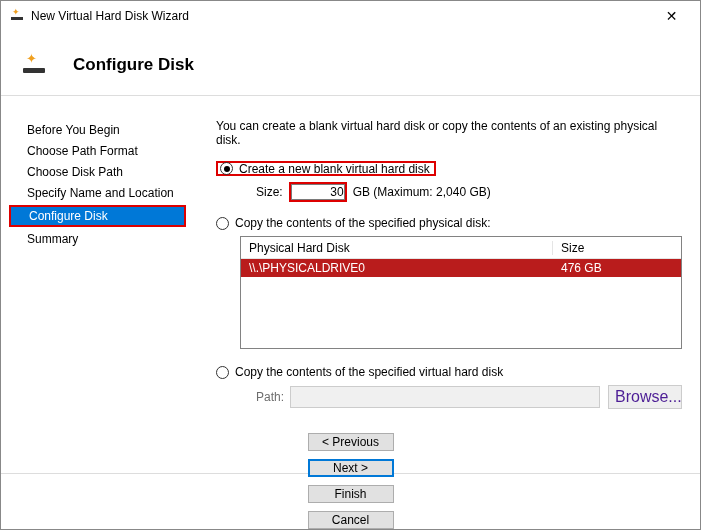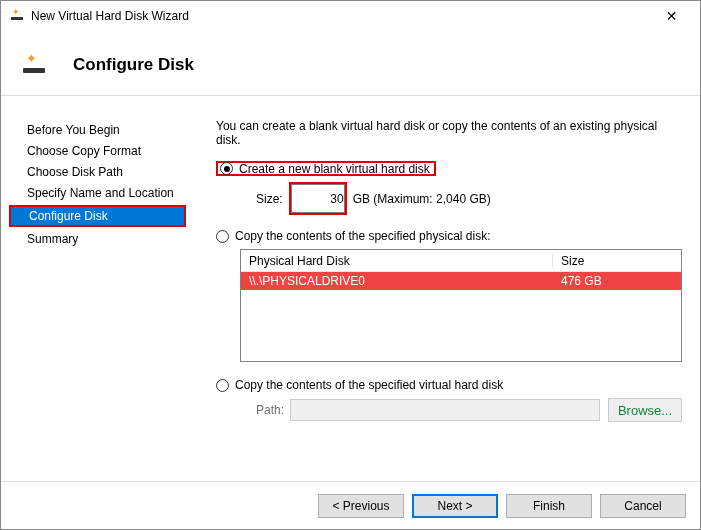--- a/index.html
+++ b/index.html
@@ -33,38 +33,38 @@
   .intro { margin-bottom:14px; }
   .radio-row { display:flex; align-items:center; margin-bottom:6px; }
   .radio { width:13px; height:13px; border:1px solid #333; border-radius:50%; margin-right:6px; display:flex; align-items:center; justify-content:center; }
   .radio.checked::after { content:""; width:6px; height:6px; border-radius:50%; background:#000; display:block; }
   .opt1box { border:2px solid #d00; padding:0 4px 0 0; display:inline-flex; align-items:center; height:15px; }
   .opt1box .radio { margin-left:2px; }
 
   .sizeRow { margin: 6px 0 14px 40px; display:flex; align-items:center; }
   .sizeRow label { margin-right:6px; }
   .hl2 { border:2px solid #d00; display:inline-block; }
-  .sizeIn { width:54px; height:29px; border:1px solid #7a7a7a; text-align:right; padding:0 0; font-size:12px; outline:none; }
+  .sizeIn { width:54px; height:16px; border:1px solid #7a7a7a; text-align:right; padding:0 0; font-size:12px; outline:none; }
   .sizeUnit { margin-left:6px; }
 
   .tablewrap { margin: 6px 0 0 24px; border:1px solid #828282; height:113px; background:#fff; }
   .thead { display:flex; font-size:12px; background:#fff; border-bottom:1px solid #e5e5e5; height:22px; align-items:center; }
   .thead .c1 { flex:1; padding-left:8px; border-right:1px solid #e5e5e5; }
   .thead .c2 { width:128px; padding-left:8px; }
-  .trow { display:flex; height:18px; align-items:center; background:#ef4444; color:#fff; font-size:12px; }
+  .trow { display:flex; height:18px; align-items:center; background:#b91c1c; color:#fff; font-size:12px; }
   .trow .c1 { flex:1; padding-left:8px; }
   .trow .c2 { width:128px; padding-left:8px; }
 
   .pathRow { margin:6px 0 0 40px; display:flex; align-items:center; }
   .pathRow label { color:#6d6d6d; margin-right:6px; }
   .pathIn { flex:1; height:22px; border:1px solid #ccc; background:#f0f0f0; }
-  .browse { width:74px; height:24px; margin-left:8px; border:1px solid #ccc; background:#efefef; color:#15803d; font-size:13px; }
+  .browse { width:74px; height:24px; margin-left:8px; border:1px solid #ccc; background:#efefef; color:#4c1d95; font-size:16px; }
   .copyVHD { margin-top:16px; }
 
-  .footer { position:absolute; left:0; right:0; bottom:0; height:48px; border-top:1px solid #ddd; display:flex; justify-content:flex-end; align-items:center; padding:0 14px; gap:8px; }
+  .footer { position:absolute; left:0; right:0; bottom:0; height:56px; border-top:1px solid #ddd; display:flex; justify-content:flex-end; align-items:center; padding:0 14px; gap:8px;flex-direction:column; }
   .btn { width:86px; height:24px; border:1px solid #adadad; background:#e1e1e1; font-size:12px; color:#000; cursor:default; }
   .btn.default { border:1px solid #0078d7; outline:1px solid #0078d7; outline-offset:-2px; background:#e1e1e1; }
 </style>
 </head>
 <body>
 
 <div class="frame">
   <div class="titlebar">
     <span class="tb-icon">
       <span class="star">✦</span>
@@ -80,21 +80,21 @@
       <span class="star">✦</span>
         <span class="base"></span>
     </span>
     <h1>Configure Disk</h1>
   </div>
   <div class="rule"></div>
 
   <div class="body">
     <div class="nav">
       <div class="item">Before You Begin</div>
-      <div class="item">Choose Copy Format</div>
+      <div class="item">Choose Path Format</div>
       <div class="item">Choose Disk Path</div>
       <div class="item">Specify Name and Location</div>
       <div class="hl">
         <div class="item sel">Configure Disk</div>
       </div>
       <div class="item">Summary</div>
     </div>
 
     <div class="content">
       <div class="intro">You can create a blank virtual hard disk or copy the contents of an existing physical disk.</div>

